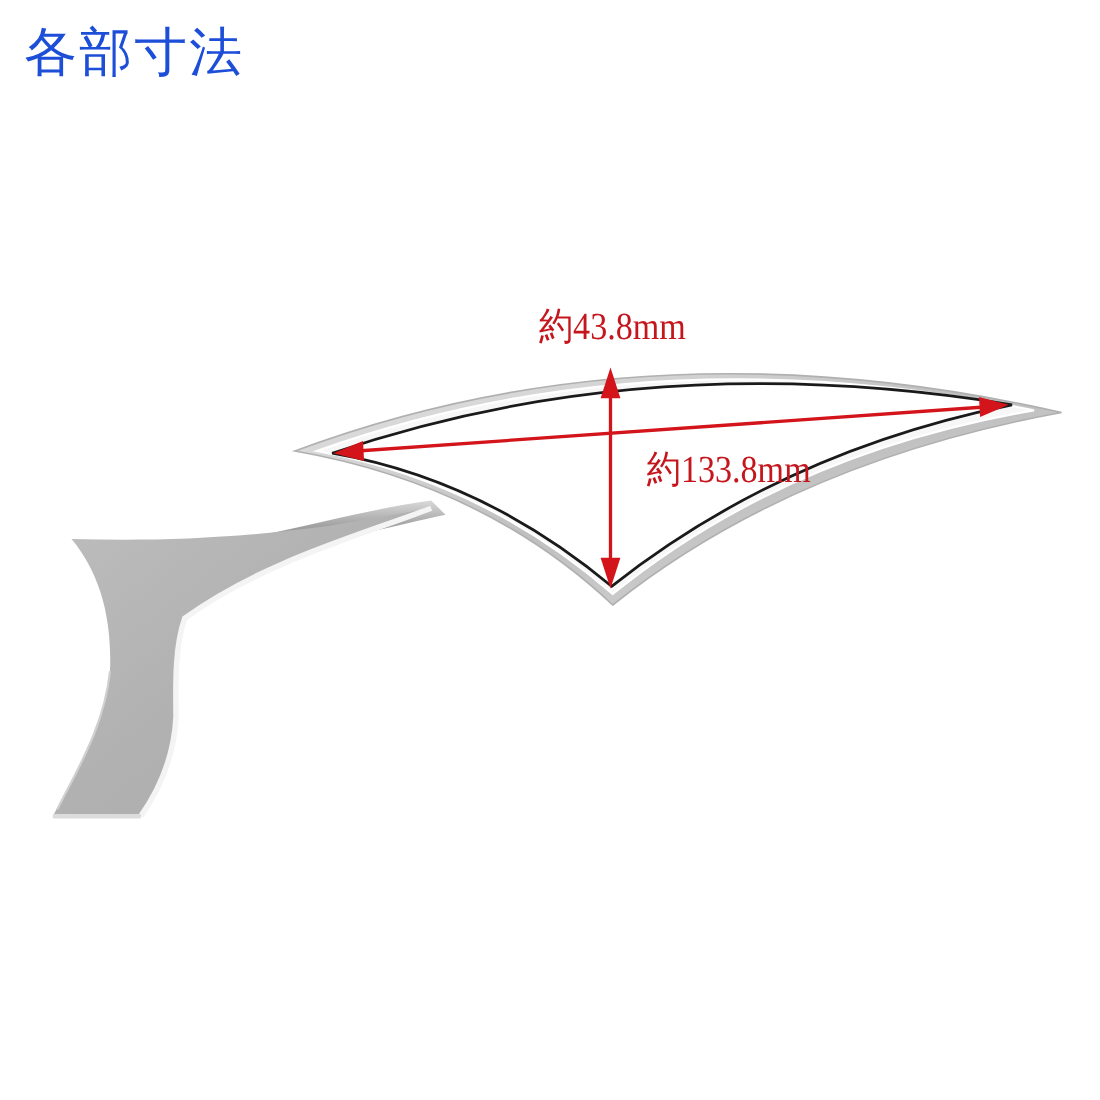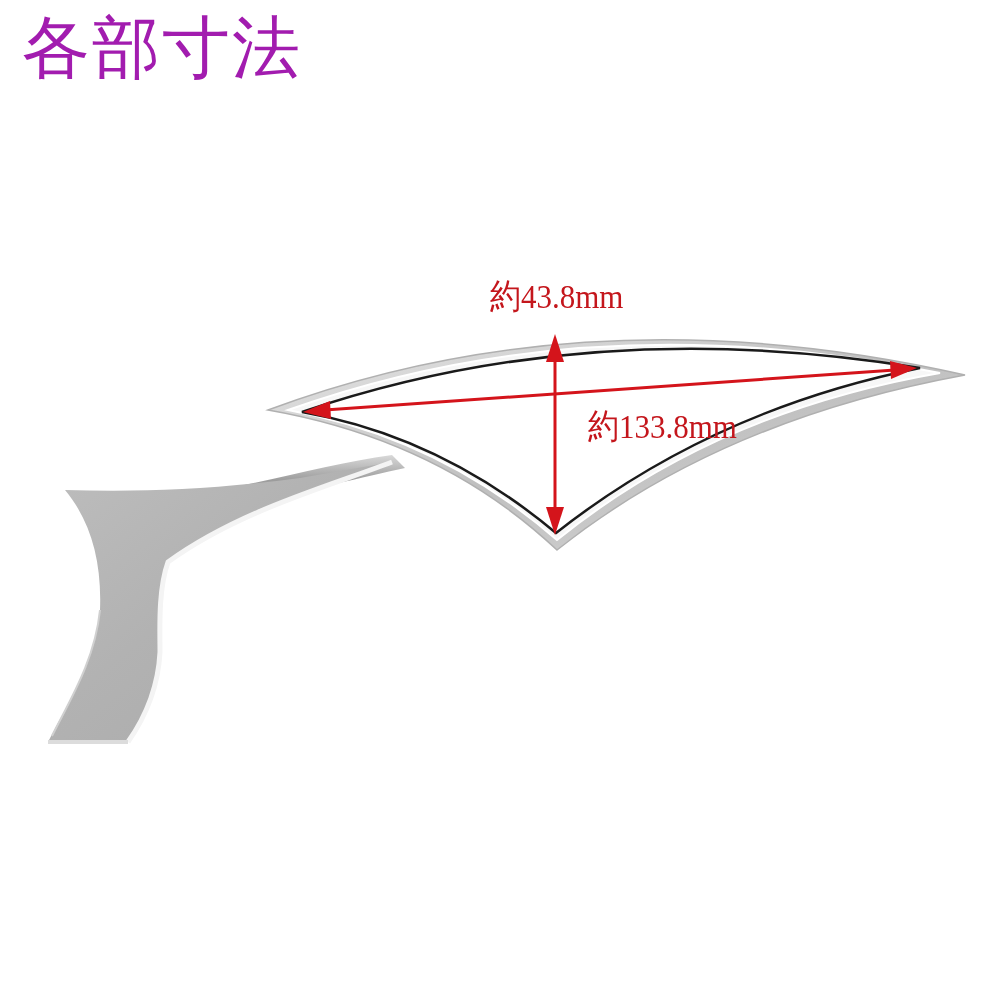--- a/index.html
+++ b/index.html
@@ -1,20 +1,20 @@
 <!DOCTYPE html>
 <html><head>
   <meta charset="utf-8">
   <style>
     html, body { margin: 0; padding: 0; background: #ffffff; }
     body { width: 1000px; height: 1000px; position: relative; overflow: hidden; }
     .title {
       position: absolute; left: 22px; top: 8px;
       font-family: "DejaVu Serif", "Liberation Serif", serif;
-      font-size: 68px; line-height: 80px; color: #a21caf;
+      font-size: 48px; line-height: 80px; color: #1d4ed8;
       letter-spacing: 2px; font-weight: normal;
     }
     .stage { position: absolute; left: 0; top: 0; width: 1000px; height: 1000px; }
     .dim-label {
       position: absolute;
       font-family: "Liberation Serif", "DejaVu Serif", serif;
       color: #c4161c; font-size: 31px; line-height: 34px; white-space: nowrap;
       transform: scaleY(1.12); transform-origin: left top;
     }
     .dim-width { left: 490px; top: 278px; }

